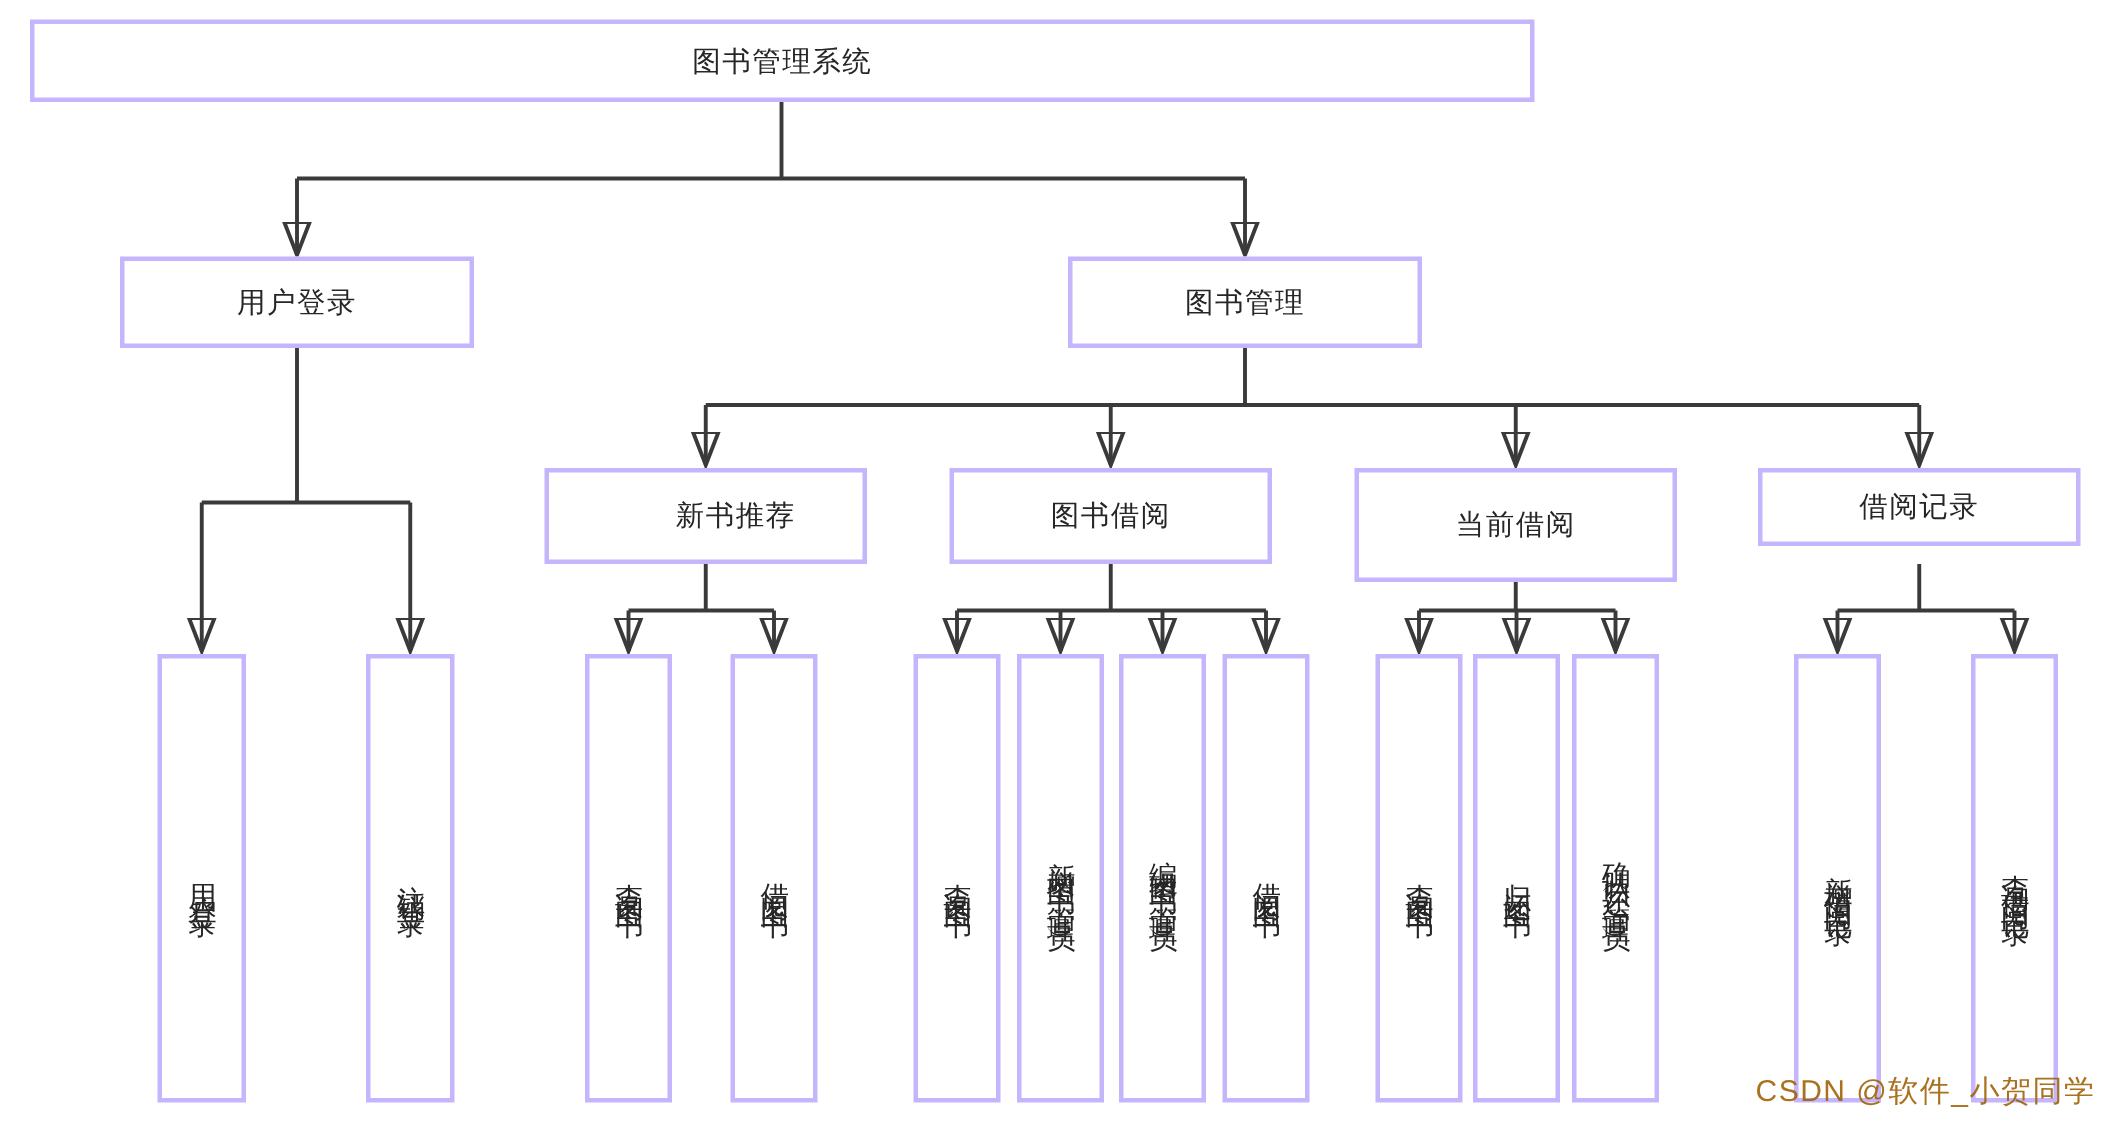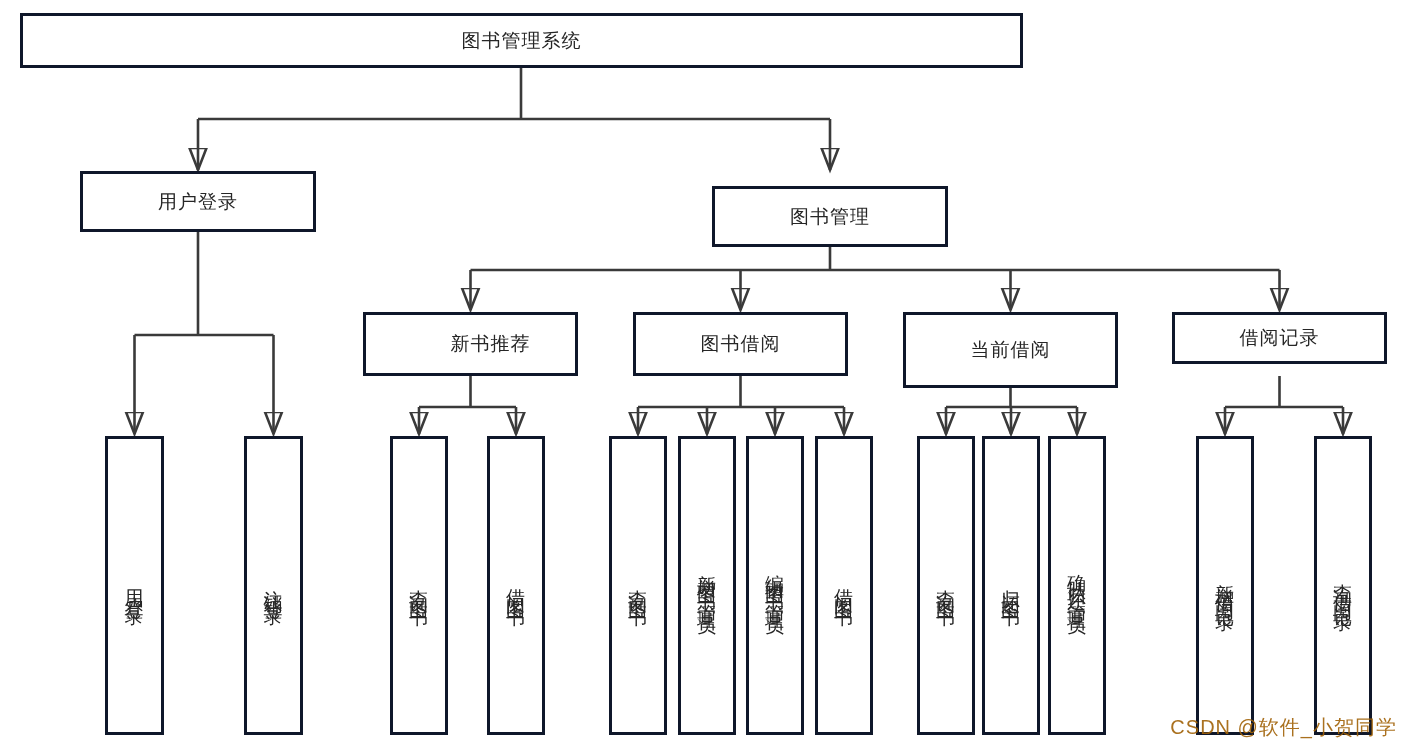--- a/index.html
+++ b/index.html
@@ -8,21 +8,21 @@
     width:1405px;height:747px;
     background:#ffffff;
     font-family:"Liberation Sans","DejaVu Sans",sans-serif;
     overflow:hidden;
   }
   .connectors{position:absolute;left:0;top:0;width:1405px;height:747px;}
   .connectors path,.connectors line{stroke:#3a3a3a;stroke-width:2.6;fill:none;}
   .box{
     position:absolute;
     box-sizing:border-box;
-    border:3px solid #0f172a;
+    border:3px solid #c4b5fd;
     background:#ffffff;
     display:flex;
     align-items:center;
     justify-content:center;
     color:#262626;
     font-size:19px;
     letter-spacing:1px;
     z-index:1;
   }
   .box.h span{white-space:nowrap;}
@@ -90,21 +90,21 @@
     <line x1="1343" y1="407" x2="1343" y2="434" marker-end="url(#arr)"></line>
   </svg>
 
   <div class="box h" style="left:20px;top:13px;width:1003px;height:55px;">
     <span>图书管理系统</span>
   </div>
 
   <div class="box h" style="left:80px;top:171px;width:236px;height:61px;">
     <span>用户登录</span>
   </div>
-  <div class="box h" style="left:712px;top:171px;width:236px;height:61px;margin-top:15px;">
+  <div class="box h" style="left:712px;top:171px;width:236px;height:61px;">
     <span>图书管理</span>
   </div>
 
   <div class="box h" style="left:363px;top:312px;width:215px;height:64px;padding-left:40px;">
     <span>新书推荐</span>
   </div>
   <div class="box h" style="left:633px;top:312px;width:215px;height:64px;">
     <span>图书借阅</span>
   </div>
   <div class="box h" style="left:903px;top:312px;width:215px;height:76px;">

